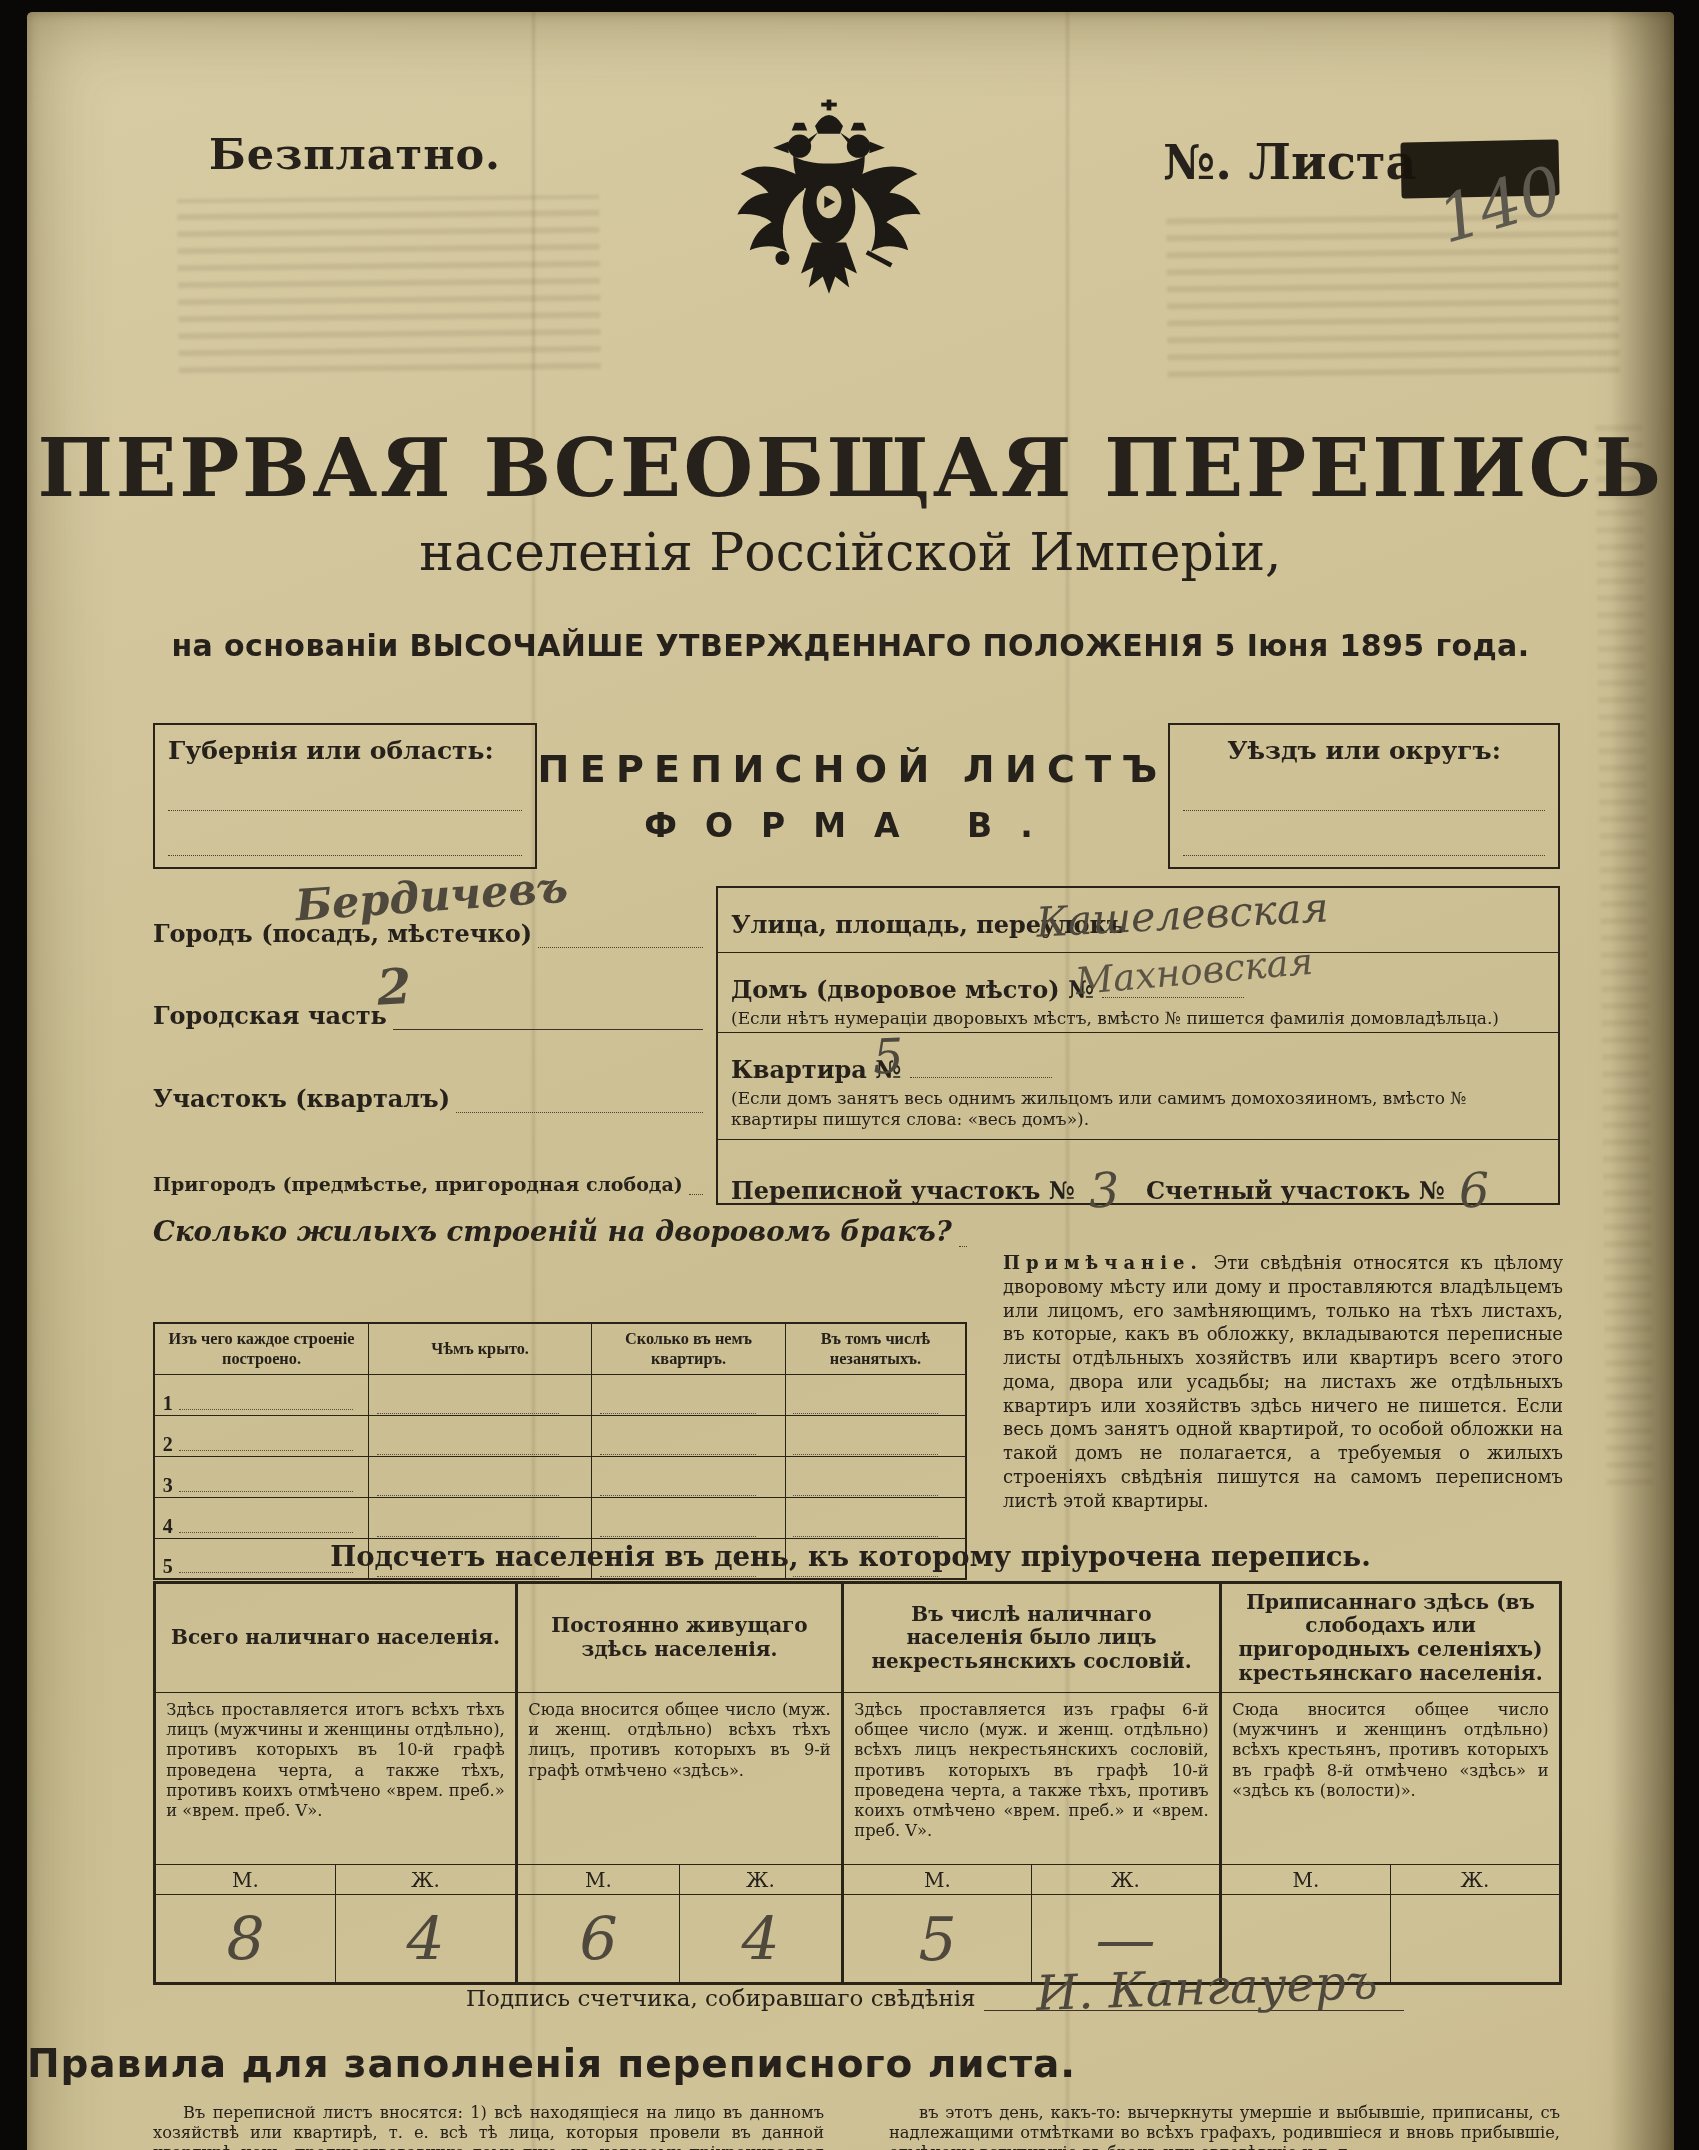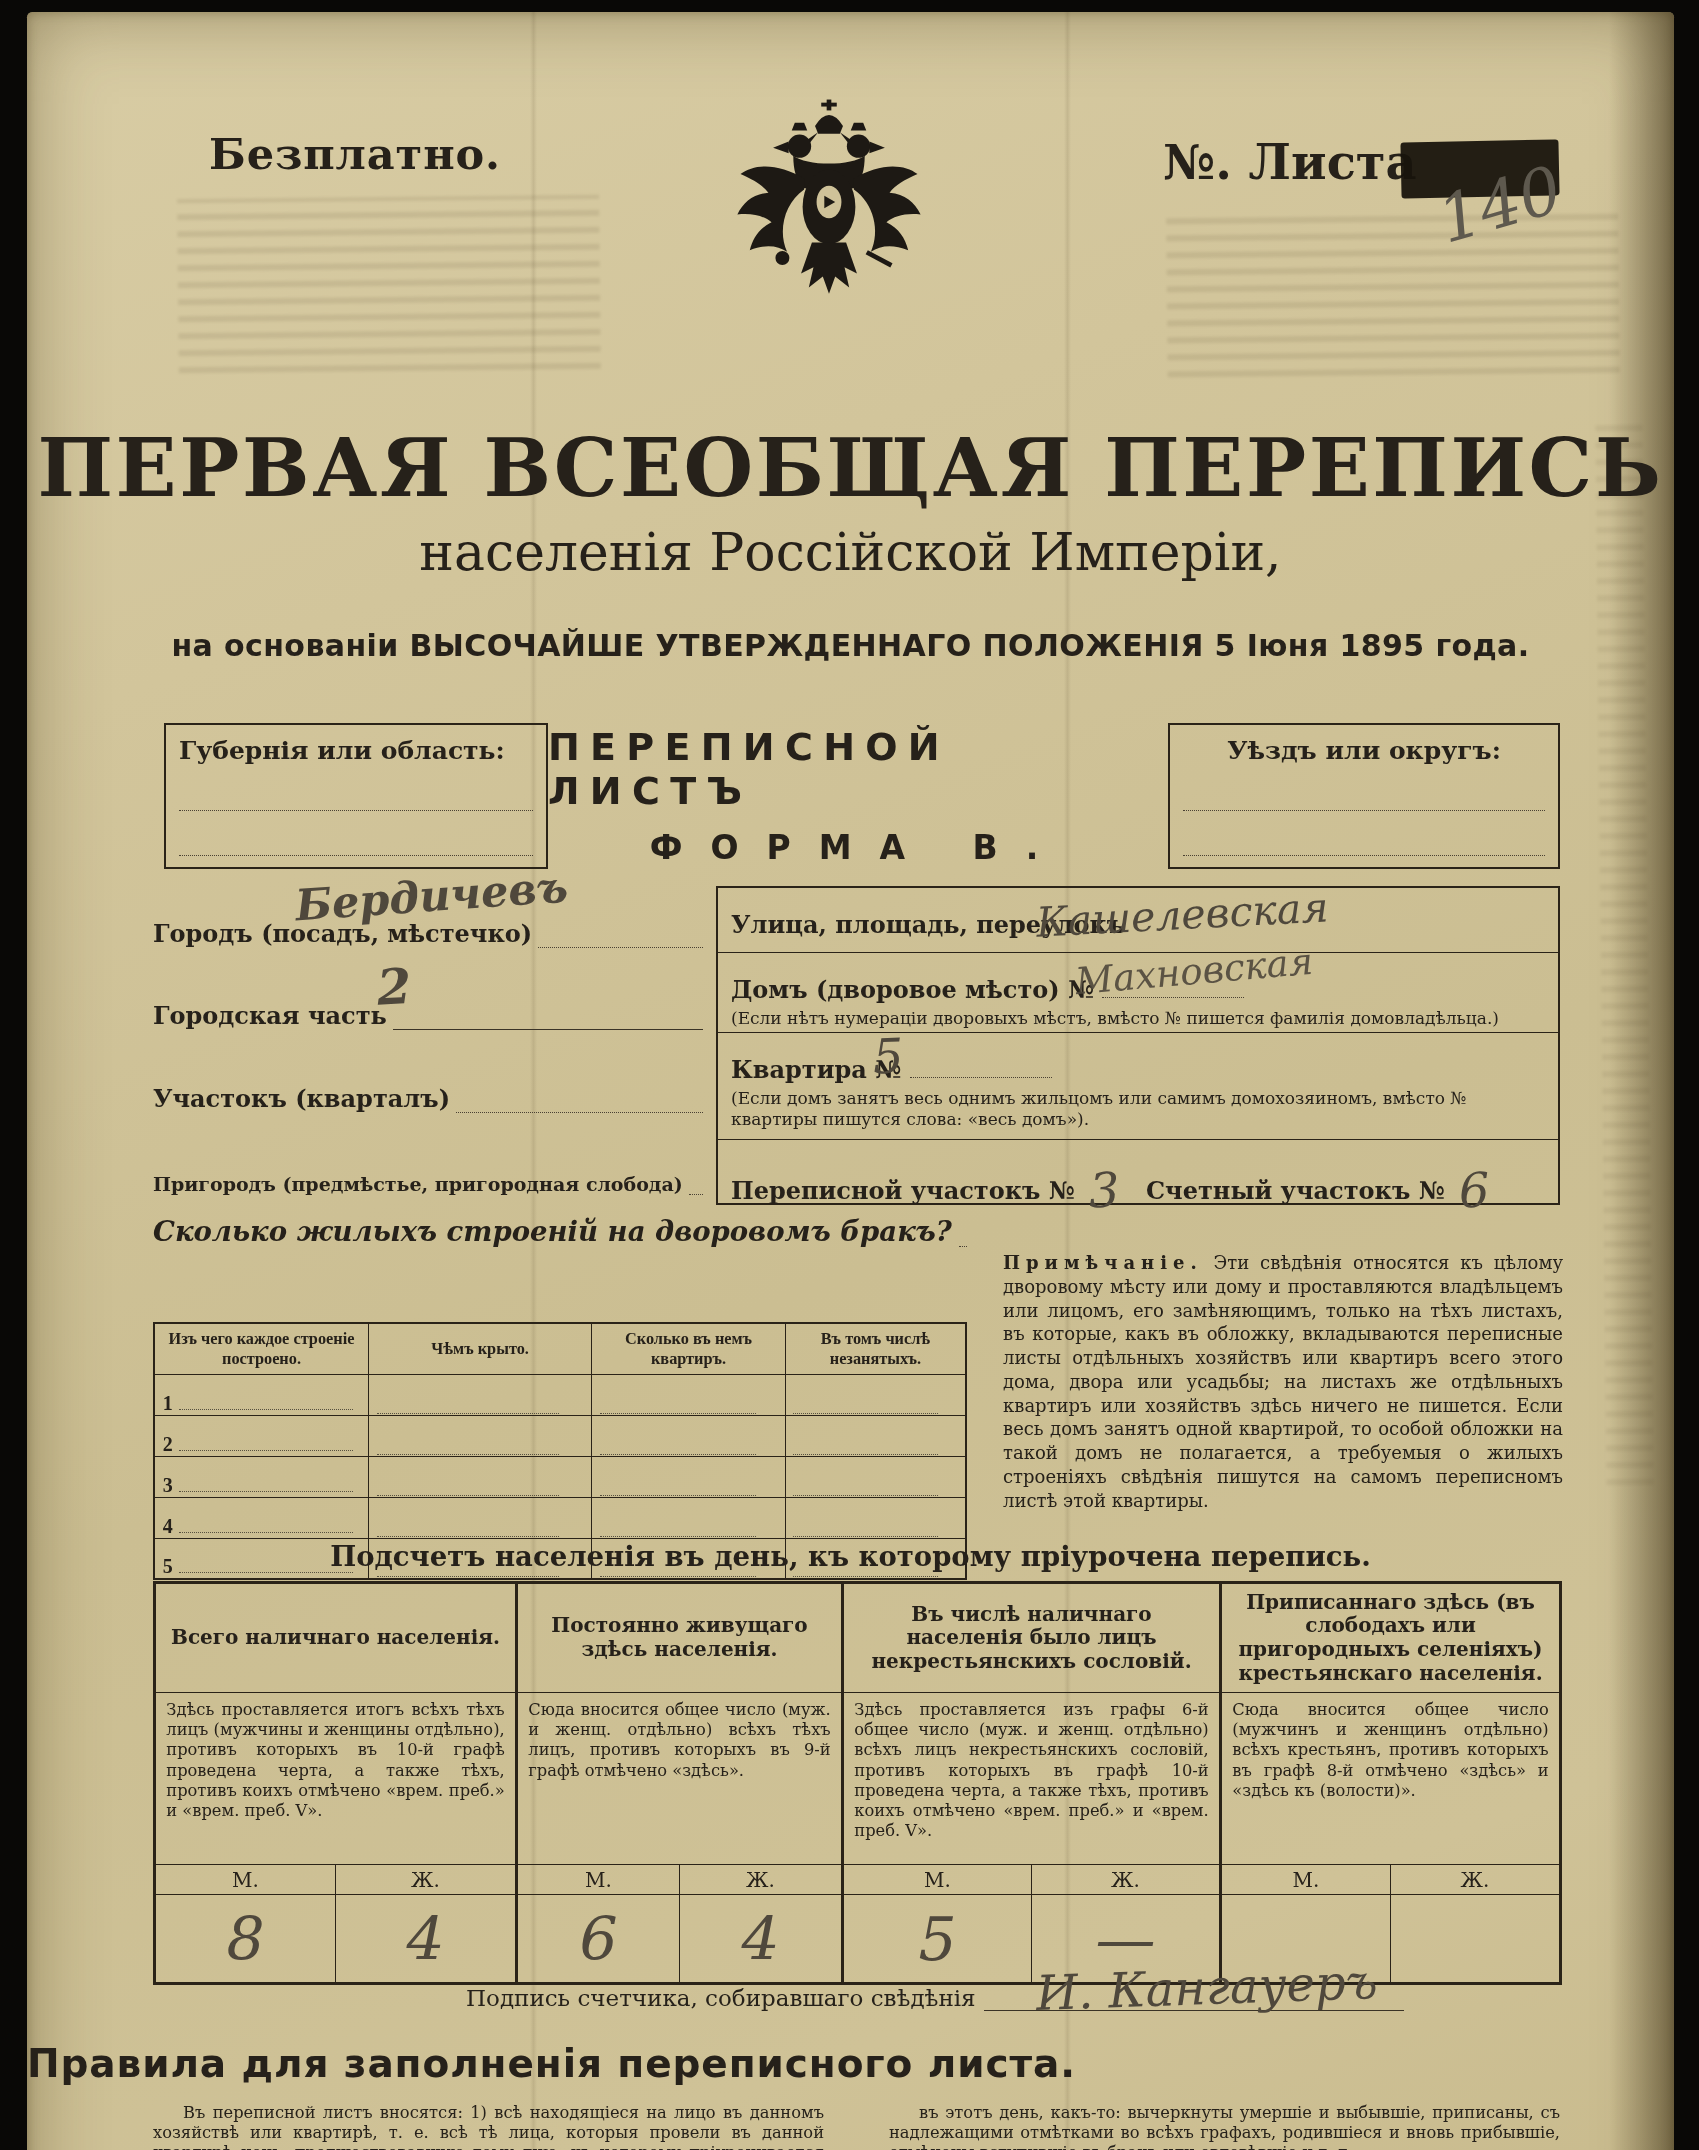--- a/index.html
+++ b/index.html
@@ -29,21 +29,21 @@
   .hw-140{left:1411px;top:155px;font-size:65px;transform:rotate(-16deg);color:#5e594e;}
 
   .title-main{left:0;top:409px;width:100%;text-align:center;font-size:80px;font-weight:bold;letter-spacing:2.6px;}
   .title-sub{left:0;top:510px;width:100%;text-align:center;font-size:52px;}
   .basis{left:0;top:616px;width:100%;text-align:center;font-size:30px;font-weight:bold;
          font-family:"DejaVu Sans",sans-serif;letter-spacing:0.4px;}
 
   
   .hdr-row{left:126px;top:711px;width:1407px;height:146px;display:flex;}
   .hbox{border:2.6px solid #2a2318;box-sizing:border-box;padding:11.2px 13px;display:flex;flex-direction:column;justify-content:space-between;}
-  .hbox-left{width:384px;margin-left:11px;}
+  .hbox-left{width:384px;}
   .hbox-right{width:392px;gap:22px;}
   .hbox-label{font-size:25px;font-weight:bold;}
   .hbox-right .hbox-label{text-align:center;}
   .dotline{border-bottom:1.7px dotted #4a4133;height:16.3px;}
   .hdr-center{flex:1;display:flex;flex-direction:column;align-items:center;justify-content:center;gap:14.6px;}
   .hdr-c1{font-size:38px;font-weight:bold;letter-spacing:10.3px;font-family:"DejaVu Sans",sans-serif;}
   .hdr-c2{font-size:33px;font-weight:bold;letter-spacing:28px;font-family:"DejaVu Sans",sans-serif;}
 
   
   .form-area{left:126px;top:874px;width:1407px;height:319px;display:flex;}

